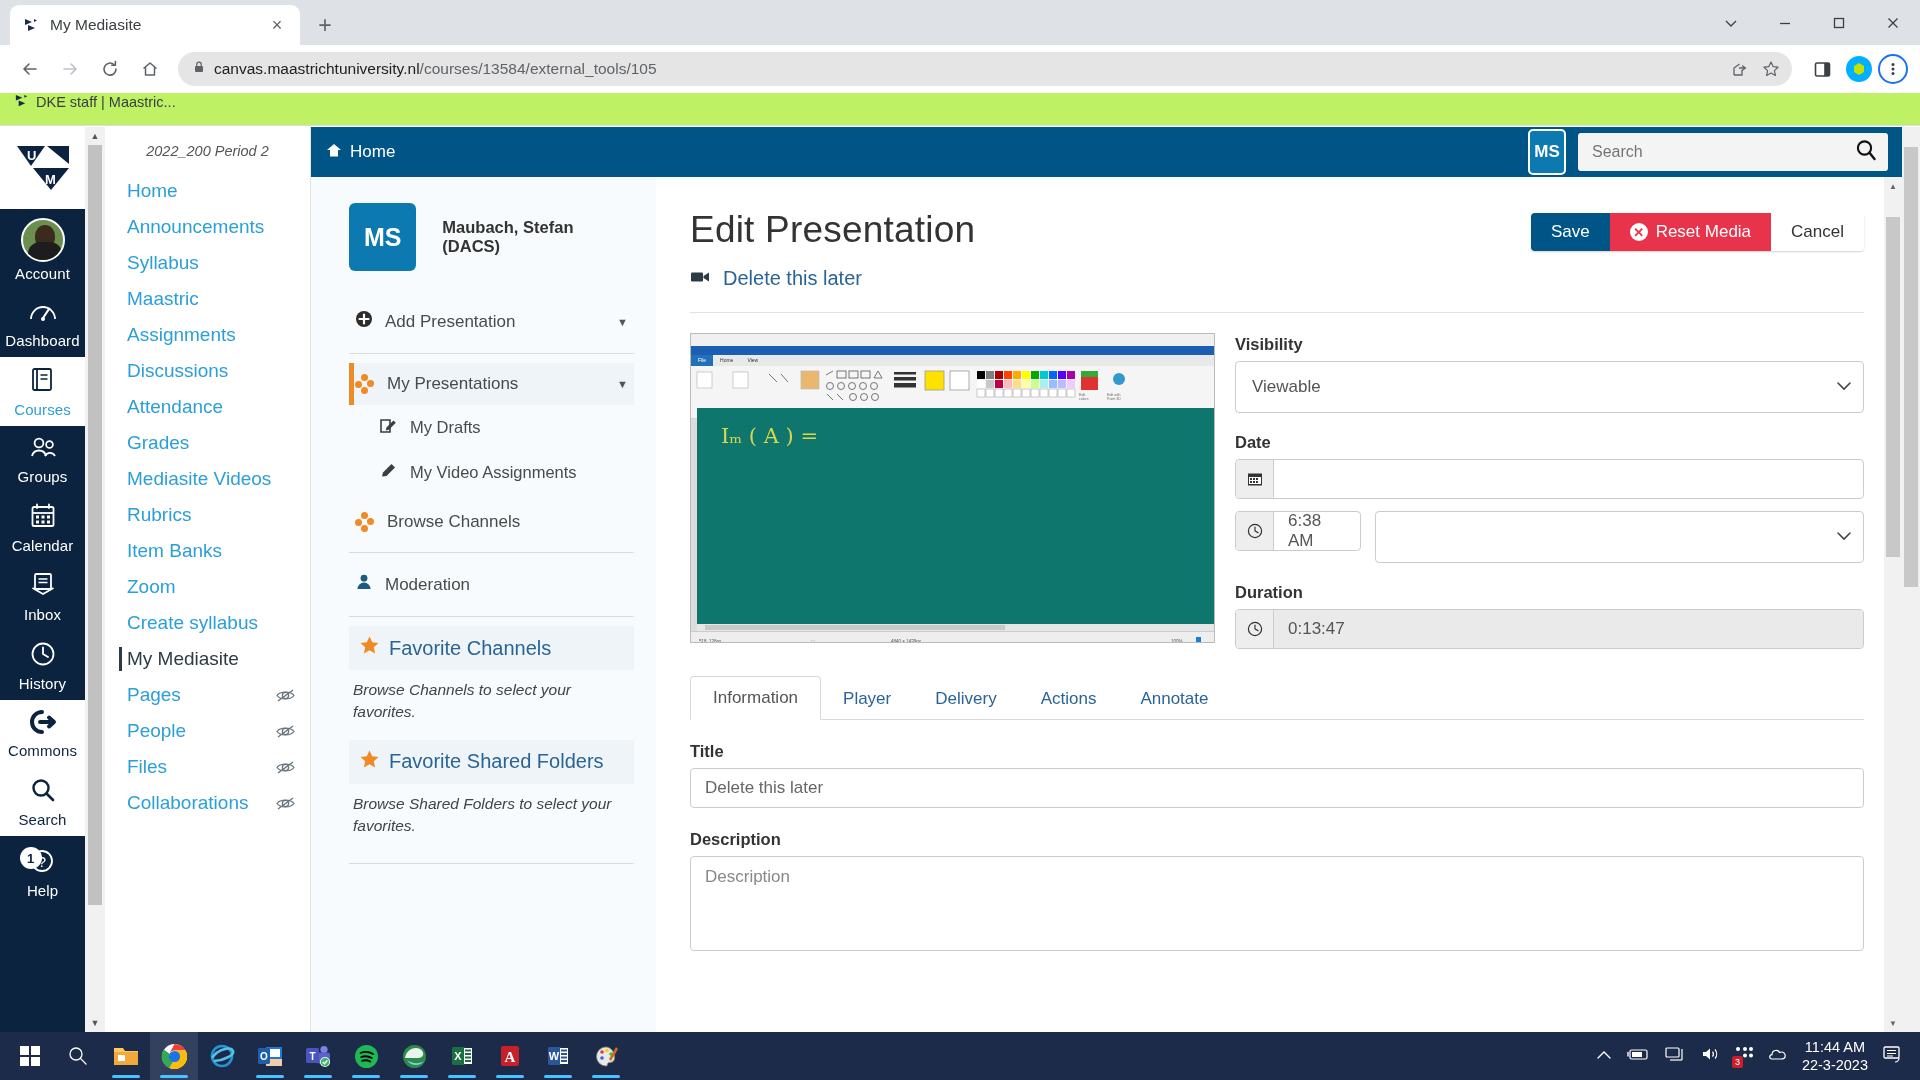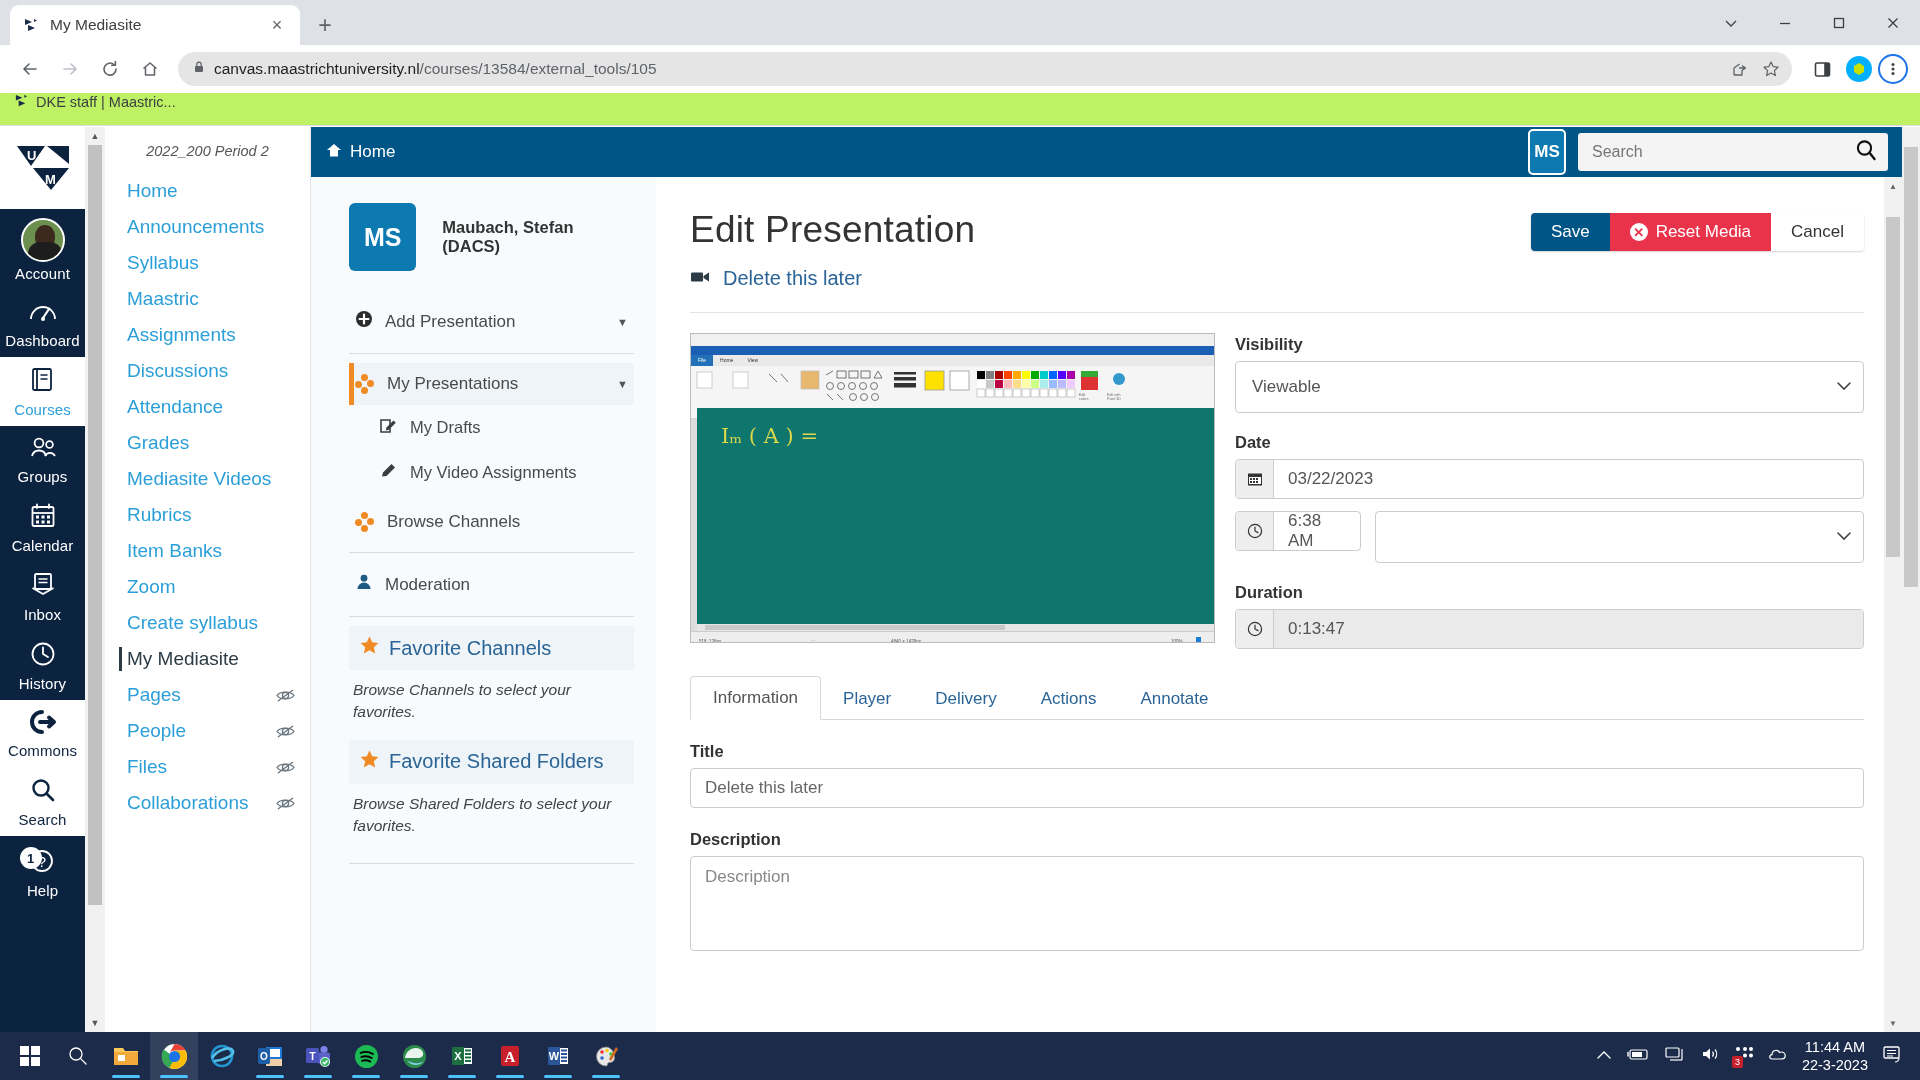--- a/index.html
+++ b/index.html
@@ -791,21 +791,20 @@
                       <g fill="#333">
                         <rect x="3" y="7" width="2" height="2"></rect>
                         <rect x="6" y="7" width="2" height="2"></rect>
                         <rect x="9" y="7" width="2" height="2"></rect>
                         <rect x="3" y="10" width="2" height="2"></rect>
                         <rect x="6" y="10" width="2" height="2"></rect>
                         <rect x="9" y="10" width="2" height="2"></rect>
                       </g>
                     </svg>
                 </span>
-                <span class="iv">03/22/2023</span>
               </div>
 
               <div class="row2">
                 <div class="igroup t1">
                   <span class="ad">
                     <svg width="16" height="16" viewBox="0 0 16 16">
                         <circle cx="8" cy="8" r="6.6" stroke="#333" stroke-width="1.2" fill="none"></circle>
                         <path d="M8 4 V8 L11 9.6" stroke="#333" stroke-width="1.2" fill="none" stroke-linecap="round"></path>
                       </svg>
                   </span>

